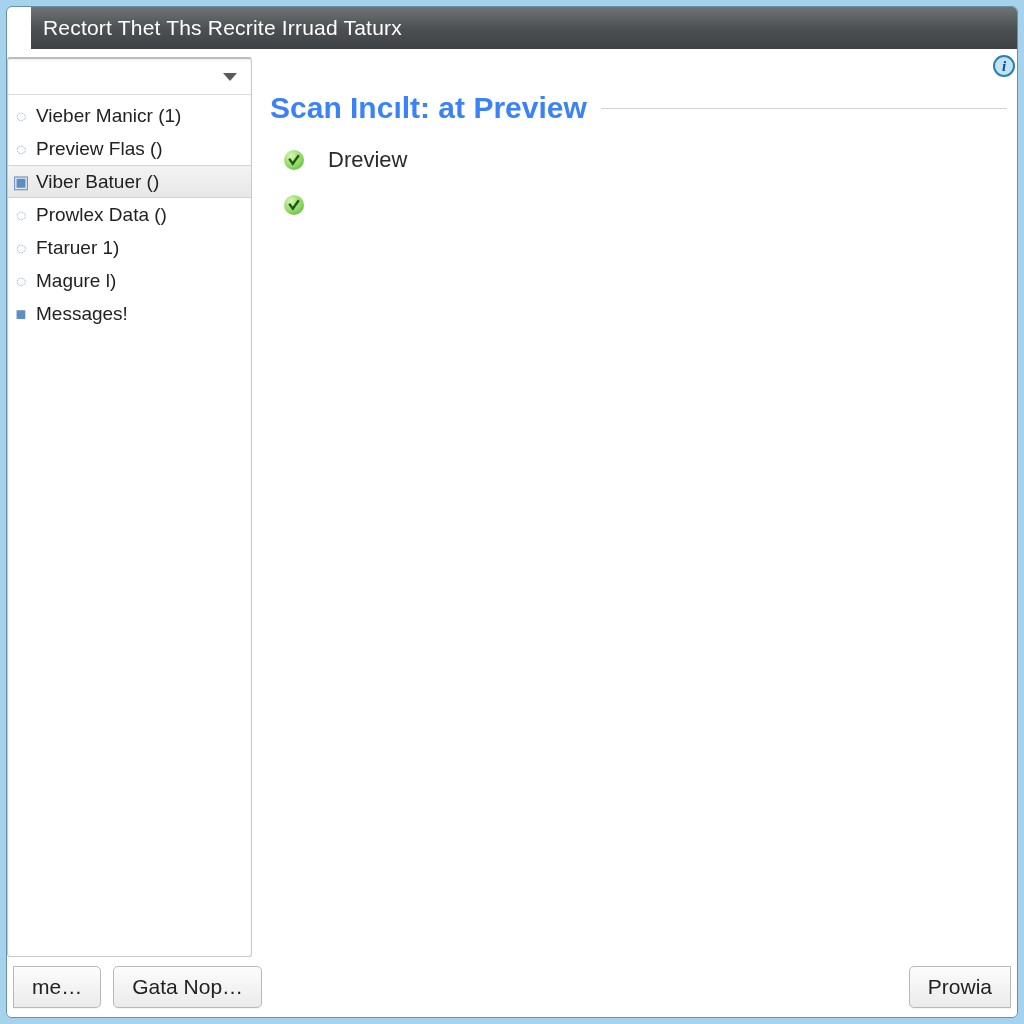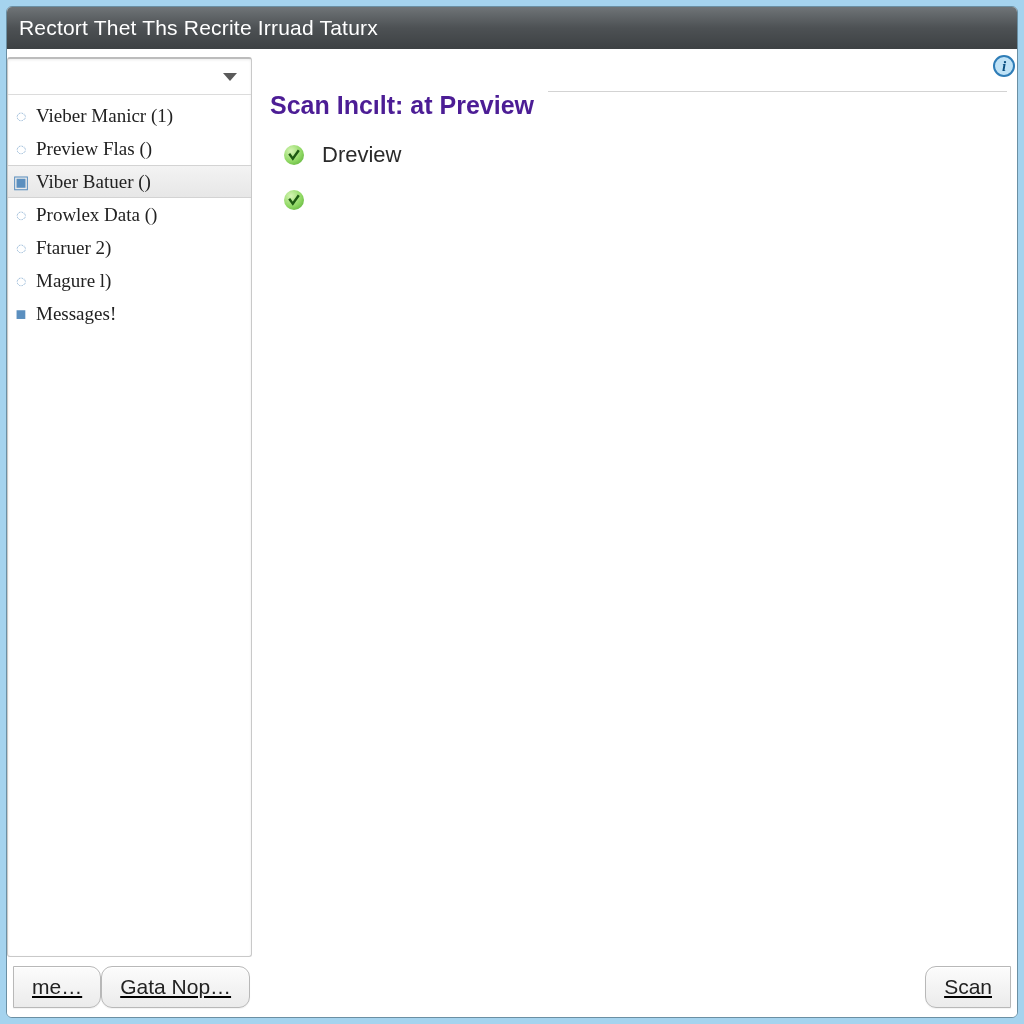--- a/index.html
+++ b/index.html
@@ -17,20 +17,21 @@
 
   .titlebar {
     height: 42px;
     background: linear-gradient(#6f7477, #4d5154 50%, #3d4143);
     color: #ffffff;
     display: flex; align-items: center;
     padding: 0 12px;
     font-size: 21px;
     font-weight: 400;
     letter-spacing: .2px;
+    margin-left: 24px;
   }
 
   .client {
     flex: 1;
     background: #ffffff;
     display: flex; flex-direction: column;
     position: relative;
   }
 
   .main {
@@ -70,21 +71,21 @@
   }
   .tree-item.selected {
     background: linear-gradient(#f3f3f3, #e7e7e7);
     border-top: 1px solid #d3d3d3;
     border-bottom: 1px solid #d3d3d3;
   }
   .tree-item .glyph {
     width: 18px; text-align: center;
     color: #5b8fbf; font-size: 18px; line-height: 1;
   }
-  .tree-item .label { white-space: nowrap; font-family: Liberation Serif, serif; }
+  .tree-item .label { white-space: nowrap; }
 
   
   .content {
     flex: 1;
     padding: 18px 10px 10px 18px;
     position: relative;
   }
   .hint-bar {
     position: absolute;
     top: 6px; right: 2px;
@@ -96,58 +97,57 @@
     width: 22px; height: 22px; border-radius: 50%;
     background: #bfe2f6;
     border: 2px solid #2f7db7;
     color: #0b4f80;
     display: flex; align-items: center; justify-content: center;
     font-style: italic; font-weight: 700; font-size: 15px;
     font-family: Georgia, serif;
   }
 
   .section-header {
-    display: flex; align-items: flex-start; gap: 14px;
-    font-size: 25px; font-weight: 600; color: #4c1d95;
+    display: flex; align-items: center; gap: 14px;
+    font-size: 30px; font-weight: 600; color: #3b82f6;
     margin-top: 24px;
   }
   .section-header .rule {
     flex: 1; height: 1px; background: #d3d3d3;
   }
 
   .result-list { margin-top: 22px; padding-left: 14px; }
   .result-item {
-    display: flex; align-items: center; gap: 18px;
+    display: flex; align-items: center; gap: 24px;
     font-size: 22px; color: #2a2a2a;
     margin-bottom: 22px;
   }
   .ok {
     width: 20px; height: 20px; border-radius: 50%;
     background: radial-gradient(circle at 35% 30%, #d6f5b5, #8fd863 55%, #4fa52e);
     display: flex; align-items: center; justify-content: center;
   }
   .ok svg { width: 12px; height: 12px; display:block; }
 
   
   .footer {
     height: 60px;
     display: flex; align-items: center;
     padding: 0 6px;
-    gap: 0;
-    text-decoration: underline;
+    gap: 12px;
   }
   .footer .spacer { flex: 1; }
   .btn {
     height: 42px;
     padding: 0 18px;
     font-size: 21px;
     color: #222;
     background: linear-gradient(#fcfcfc, #ebebeb);
     border: 1px solid #b8b8b8;
-    border-radius: 11px;
+    border-radius: 5px;
     box-shadow: inset 0 1px 0 #fff, 0 1px 1px rgba(0,0,0,.05);
     cursor: pointer;
     white-space: nowrap;
   }
   .btn.left-cut { border-top-left-radius: 0; border-bottom-left-radius: 0; }
   .btn.right-cut { border-top-right-radius: 0; border-bottom-right-radius: 0; }
 </style>
 </head>
 <body>
 
@@ -177,21 +177,21 @@
             <div class="tree-item selected">
               <span class="glyph">▣</span>
               <span class="label">Viber Batuer ()</span>
             </div>
             <div class="tree-item">
               <span class="glyph">◌</span>
               <span class="label">Prowlex Data ()</span>
             </div>
             <div class="tree-item">
               <span class="glyph">◌</span>
-              <span class="label">Ftaruer 2)</span>
+              <span class="label">Ftaruer 1)</span>
             </div>
             <div class="tree-item">
               <span class="glyph">◌</span>
               <span class="label">Magure l)</span>
             </div>
             <div class="tree-item">
               <span class="glyph">■</span>
               <span class="label">Messages!</span>
             </div>
           </div>
@@ -227,17 +227,17 @@
           </div>
 
       </div>
 
     </div>
 
     <div class="footer">
       <button class="btn left-cut">me…</button>
       <button class="btn">Gata Nop…</button>
       <span class="spacer"></span>
-      <button class="btn right-cut">Scan</button>
+      <button class="btn right-cut">Prowia</button>
     </div>
 
   </div>
 </div>
 
 </body></html>

